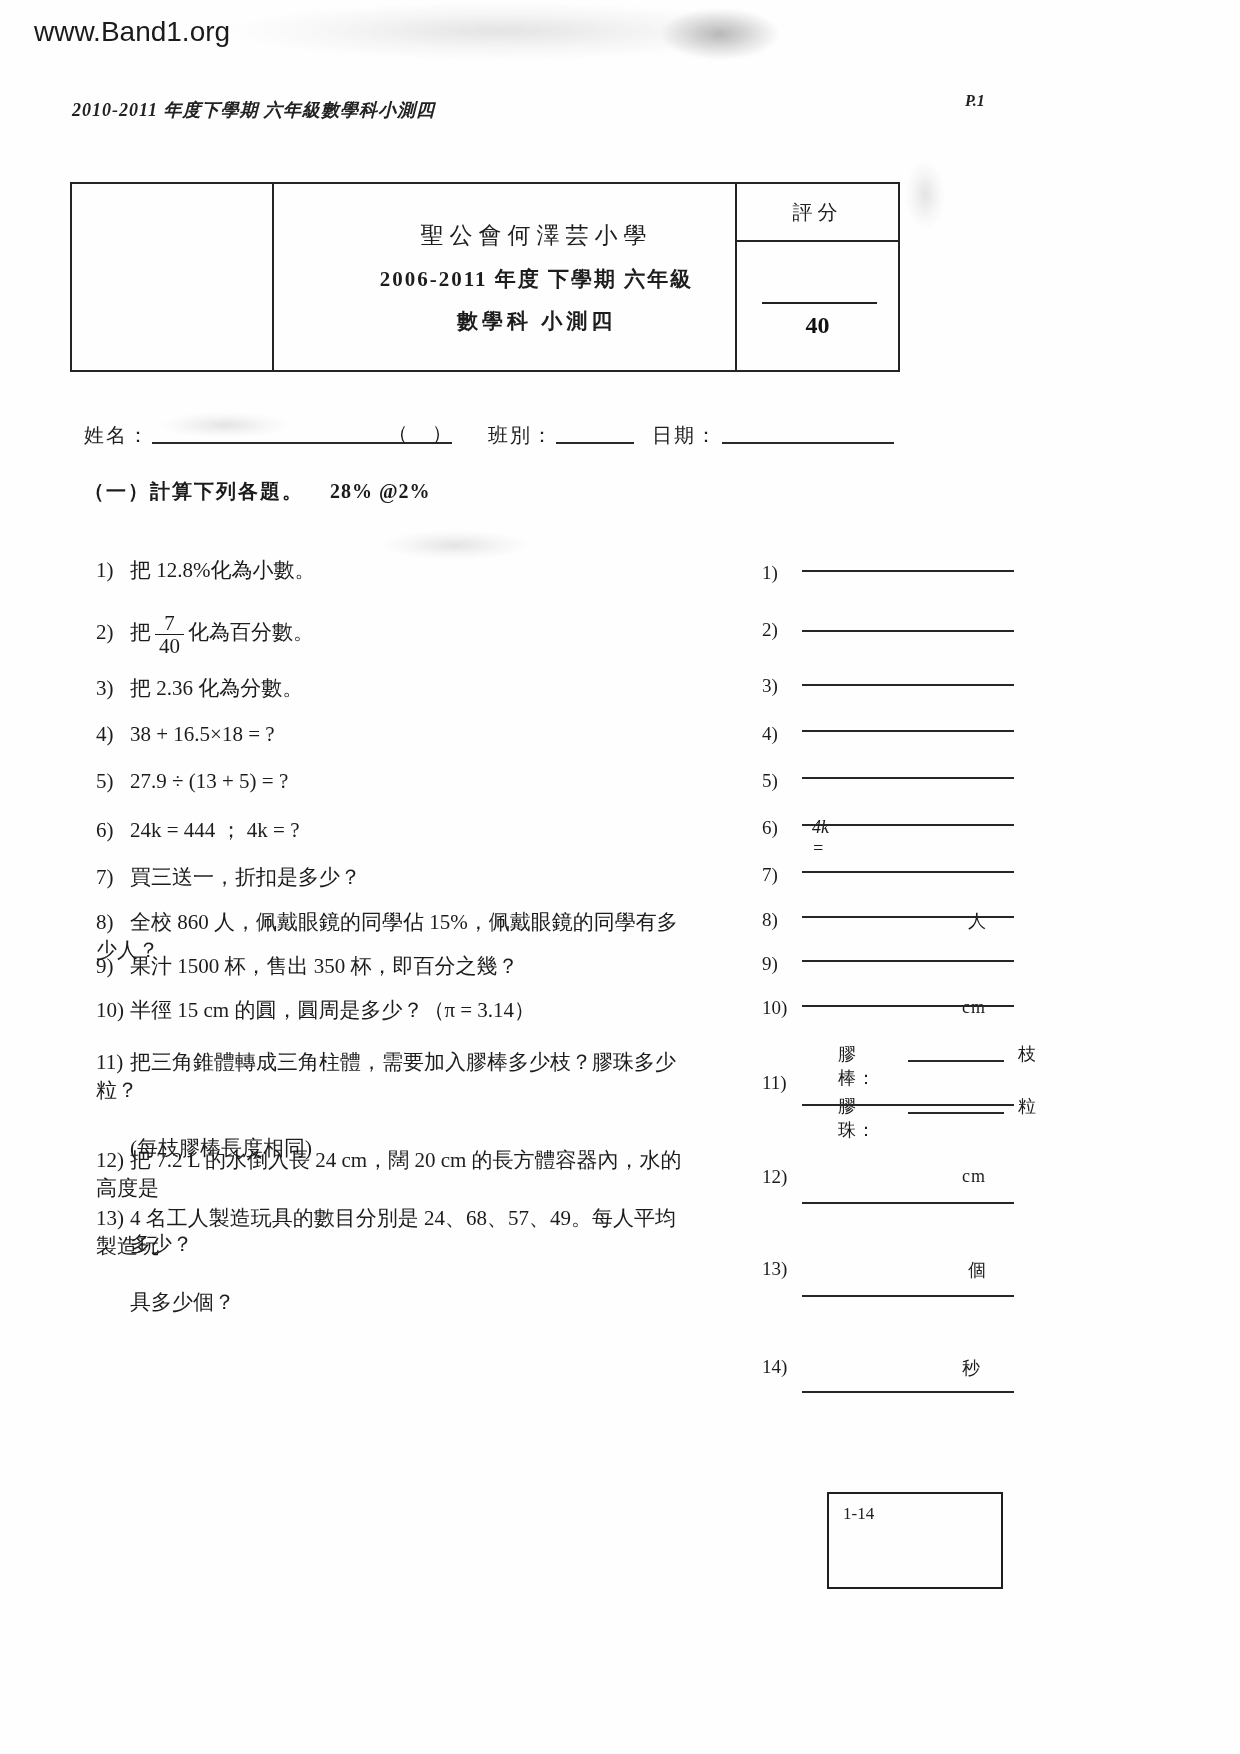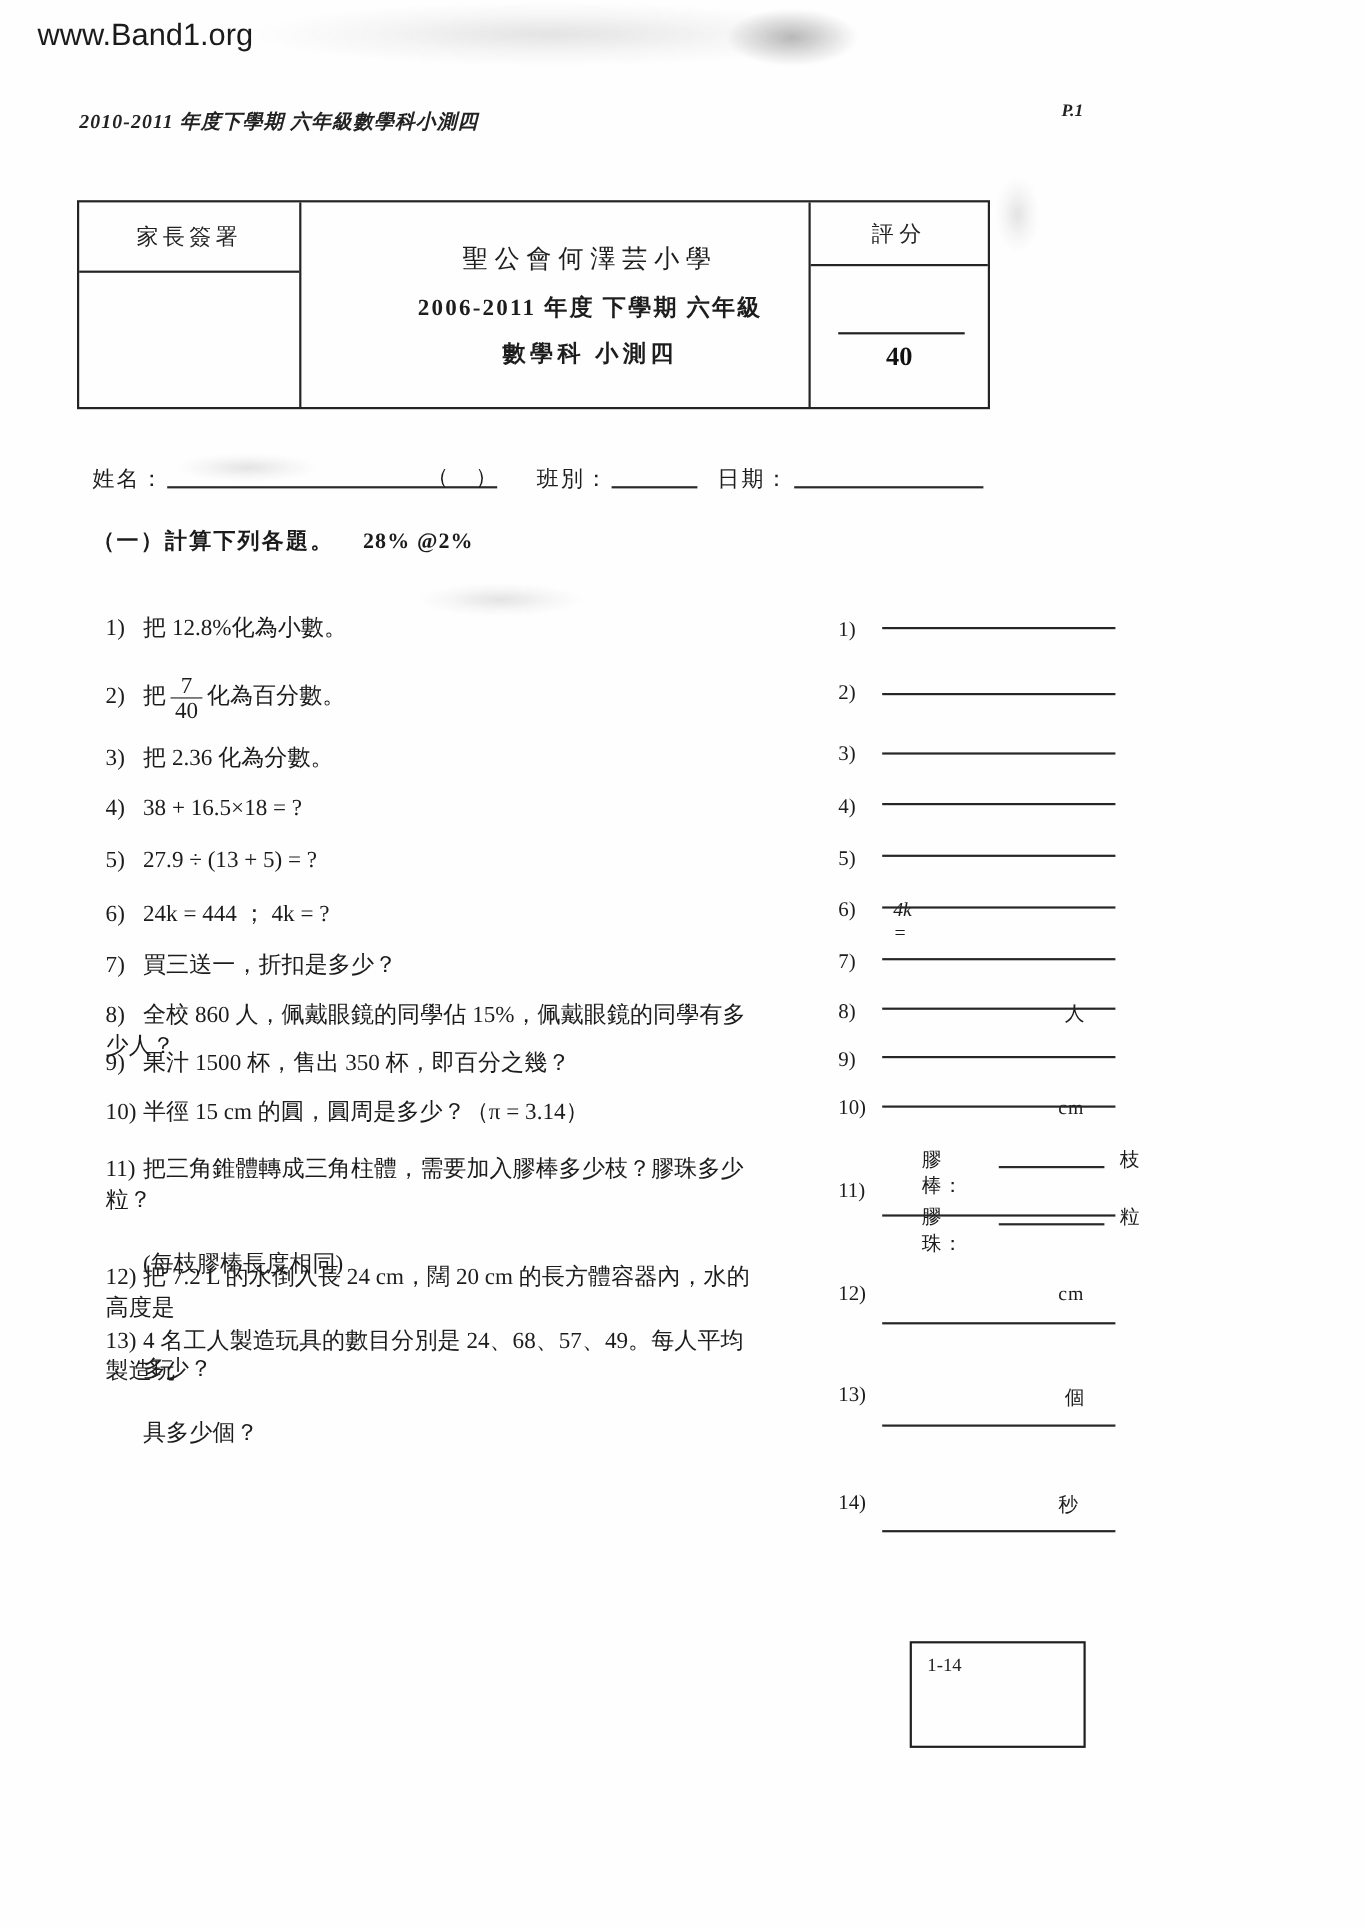--- a/index.html
+++ b/index.html
@@ -95,21 +95,21 @@
   
   .ans { position: absolute; font-size: 18px; color: #1c1c1c; }
   .ans-num { position: absolute; left: 762px; width: 38px; text-align: left; font-size: 19px; }
   .ans-line { position: absolute; left: 802px; width: 212px; border-bottom: 2px solid #262626; }
   .ans-unit { position: absolute; font-size: 18px; letter-spacing: 1px; }
   .ans-prefix { position: absolute; left: 812px; font-size: 18px; font-style: italic; }
   .sub-label { position: absolute; font-size: 18px; letter-spacing: 1px; }
   .sub-line { position: absolute; border-bottom: 2px solid #2a2a2a; }
 
   .footer-box {
-    left: 827px; top: 1492px; width: 160px; height: 97px;
+    left: 827px; top: 1492px; width: 176px; height: 97px;
     border: 2.5px solid #1f1f1f;
   }
   .footer-box .fb-label { position: absolute; left: 14px; top: 10px; font-size: 17px; color: #222; }
 </style>
 </head>
 <body>
 
 <div class="page">
 
   <div class="noise" style="left:230px; top:2px; width:540px; height:58px;"></div>
@@ -119,23 +119,20 @@
   <div class="noise" style="left:160px; top:412px; width:130px; height:26px;"></div>
 
   <div class="abs watermark">www.Band1.org</div>
 
   <div class="abs doc-header">2010-2011 年度下學期 六年級數學科小測四</div>
   <div class="abs page-num">P.1</div>
 
   <div class="abs info-table">
     <div class="cell-divider-v" style="left:200px;"></div>
     <div class="cell-divider-v" style="left:663px;"></div>
-    <div class="parent-cell">
-      <div class="parent-label">家長簽署</div>
-    </div>
     <div class="school-cell">
       <div class="school-name">聖公會何澤芸小學</div>
       <div class="term-line">2006-2011 年度 下學期 六年級</div>
       <div class="subject-line">數學科 小測四</div>
     </div>
     <div class="score-cell">
       <div class="score-label">評分</div>
       <div class="score-line"></div>
       <div class="score-total">40</div>
     </div>

